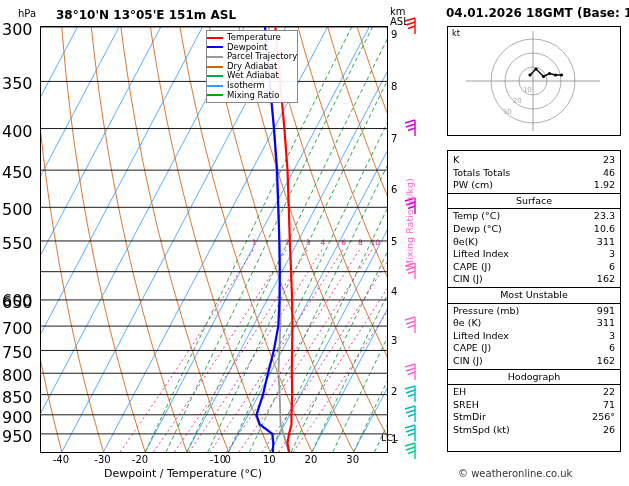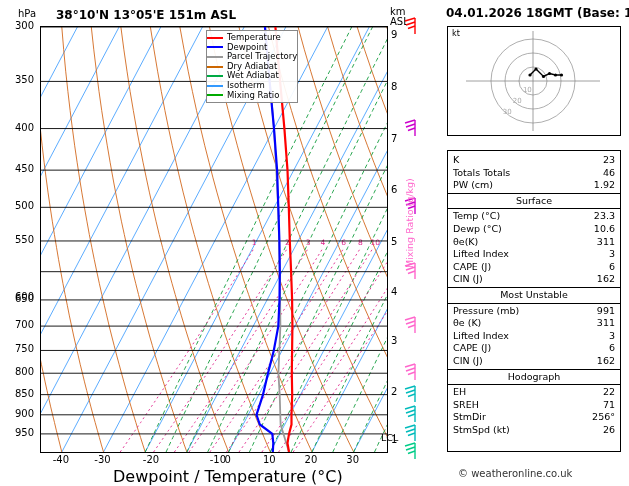--- a/index.html
+++ b/index.html
@@ -4,21 +4,21 @@
 <style>
   html,body{margin:0;padding:0;}
   body{width:629px;height:486px;background:#ffffff;font-family:"DejaVu Sans",sans-serif;overflow:hidden;}
   #root{position:relative;width:621px;height:486px;}
   .abs{position:absolute;}
   .t{font-size:10px;color:#000;white-space:nowrap;}
   .tb{font-weight:bold;}
   
   #skewt-frame{left:40px;top:26px;width:346px;height:425px;border:1px solid #000;background:#fff;overflow:hidden;}
   #skewt-svg{position:absolute;left:0;top:0;}
-  .hpa-label{position:absolute;font-size:10px;color:#000;text-align:right;width:32px;}
+  .hpa-label{position:absolute;font-size:16px;color:#000;width:32px;}
   .km-label{position:absolute;font-size:10px;color:#000;}
   .xtick{position:absolute;font-size:10px;color:#000;text-align:center;width:30px;}
   
   #legend{left:206px;top:30px;background:rgba(255,255,255,0.92);border:1px solid #888;padding:2px 0;}
   #legend div{font-size:8.5px;line-height:9.6px;white-space:nowrap;color:#000;display:flex;align-items:center;}
   #legend i{display:inline-block;width:16px;height:0;border-top-width:2px;border-top-style:solid;margin-right:4px;}
   
   #hodo-box{left:447px;top:26px;width:172px;height:108px;border:1px solid #000;background:#fff;}
   
   #table-box{left:447px;top:150px;width:172px;height:300px;border:1px solid #000;background:#fff;font-size:9.5px;}
@@ -26,21 +26,21 @@
   #table-box .hdr{text-align:center;line-height:12.6px;}
   #table-box .sep{border-top:1px solid #000;margin:1px 0;}
   .lbl{font-size:9.5px;}
   .val{font-size:9.5px;}
   
   #title{left:56px;top:8px;font-size:12px;font-weight:bold;}
   #hpa{left:18px;top:8px;font-size:10px;}
   #km{left:390px;top:6px;font-size:10px;}
   #asl2{left:390px;top:16px;font-size:10px;}
   #rtitle{left:446px;top:6px;font-size:12px;font-weight:bold;}
-  #xaxis-title{left:113px;top:467px;font-size:16px;text-align:right;}
+  #xaxis-title{left:104px;top:467px;font-size:11px;text-align:right;}
   #mixlabel{left:404px;top:268px;font-size:9.5px;color:#ff66cc;transform:rotate(-90deg);transform-origin:left top;white-space:nowrap;}
   #credit{left:458px;top:468px;font-size:10px;color:#333;}
   #lcl{left:381px;top:432px;font-size:9.5px;}
 </style>
 </head>
 <body>
 <div id="root">
 
 <div class="abs t" id="hpa">hPa</div>
 <div class="abs t tb" id="title">38°10'N 13°05'E 151m ASL</div>
@@ -157,21 +157,21 @@
       <div class="km-label" style="left: 391px; top: 235.885px;">5</div>
       <div class="km-label" style="left: 391px; top: 285.803px;">4</div>
       <div class="km-label" style="left: 391px; top: 335.355px;">3</div>
       <div class="km-label" style="left: 391px; top: 385.549px;">2</div>
       <div class="km-label" style="left: 391px; top: 434.248px;">1</div>
     </div>
 
 <div id="xlabels">
       <div class="xtick" style="left: 45.8434px; top: 454px;">-40</div>
       <div class="xtick" style="left: 87.5301px; top: 454px;">-30</div>
-      <div class="xtick" style="left: 136px; top: 454px;">-20</div>
+      <div class="xtick" style="left: 125px; top: 454px;">-20</div>
       <div class="xtick" style="left: 170.904px; top: 454px; margin-left: 32px;">-10</div>
       <div class="xtick" style="left: 212.59px; top: 454px;">0</div>
       <div class="xtick" style="left: 254.277px; top: 454px;">10</div>
       <div class="xtick" style="left: 295.964px; top: 454px;">20</div>
       <div class="xtick" style="left: 337.651px; top: 454px;">30</div>
     </div>
 
 <div id="barbs">
       <svg width="26" height="22" style="position: absolute; left: 402px; top: 15px;">
         <line x1="13" y1="3" x2="13" y2="19" stroke="#ff0000" stroke-width="1.4"></line>

